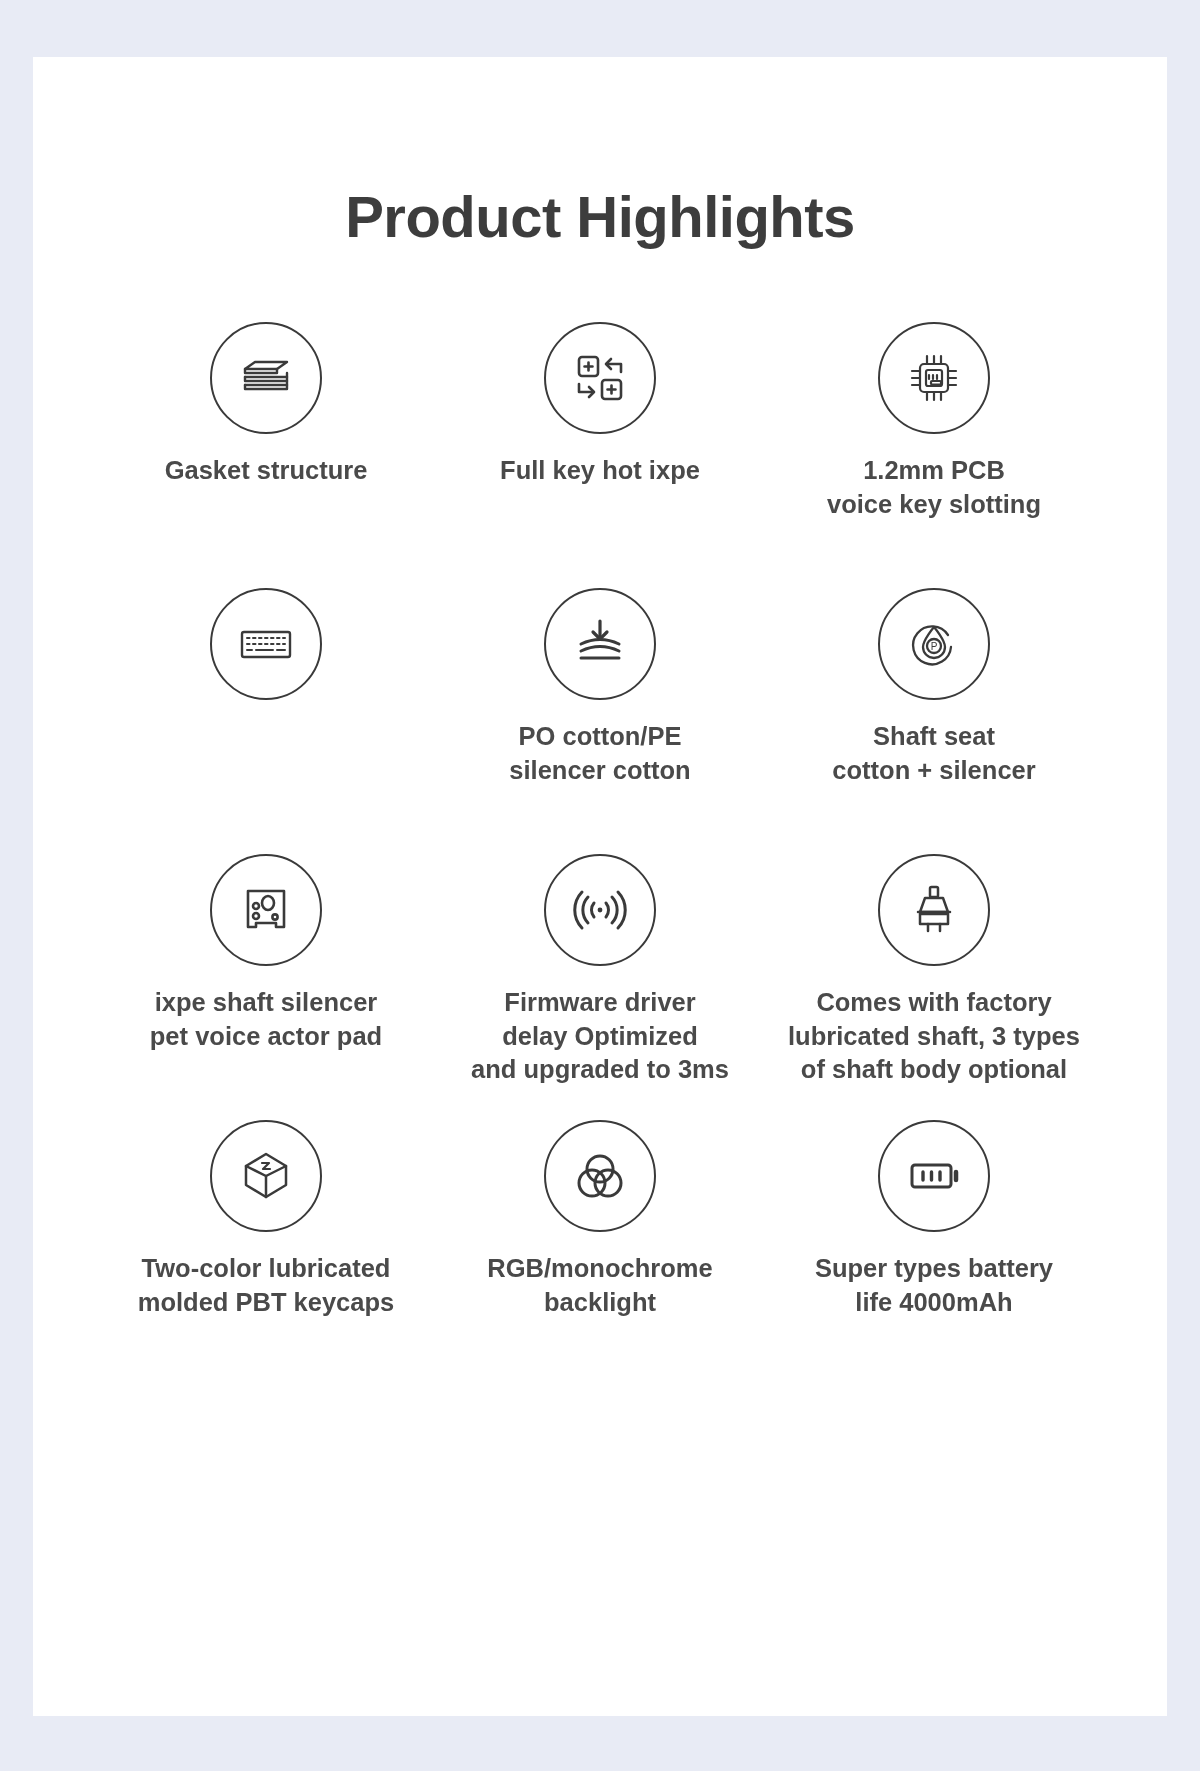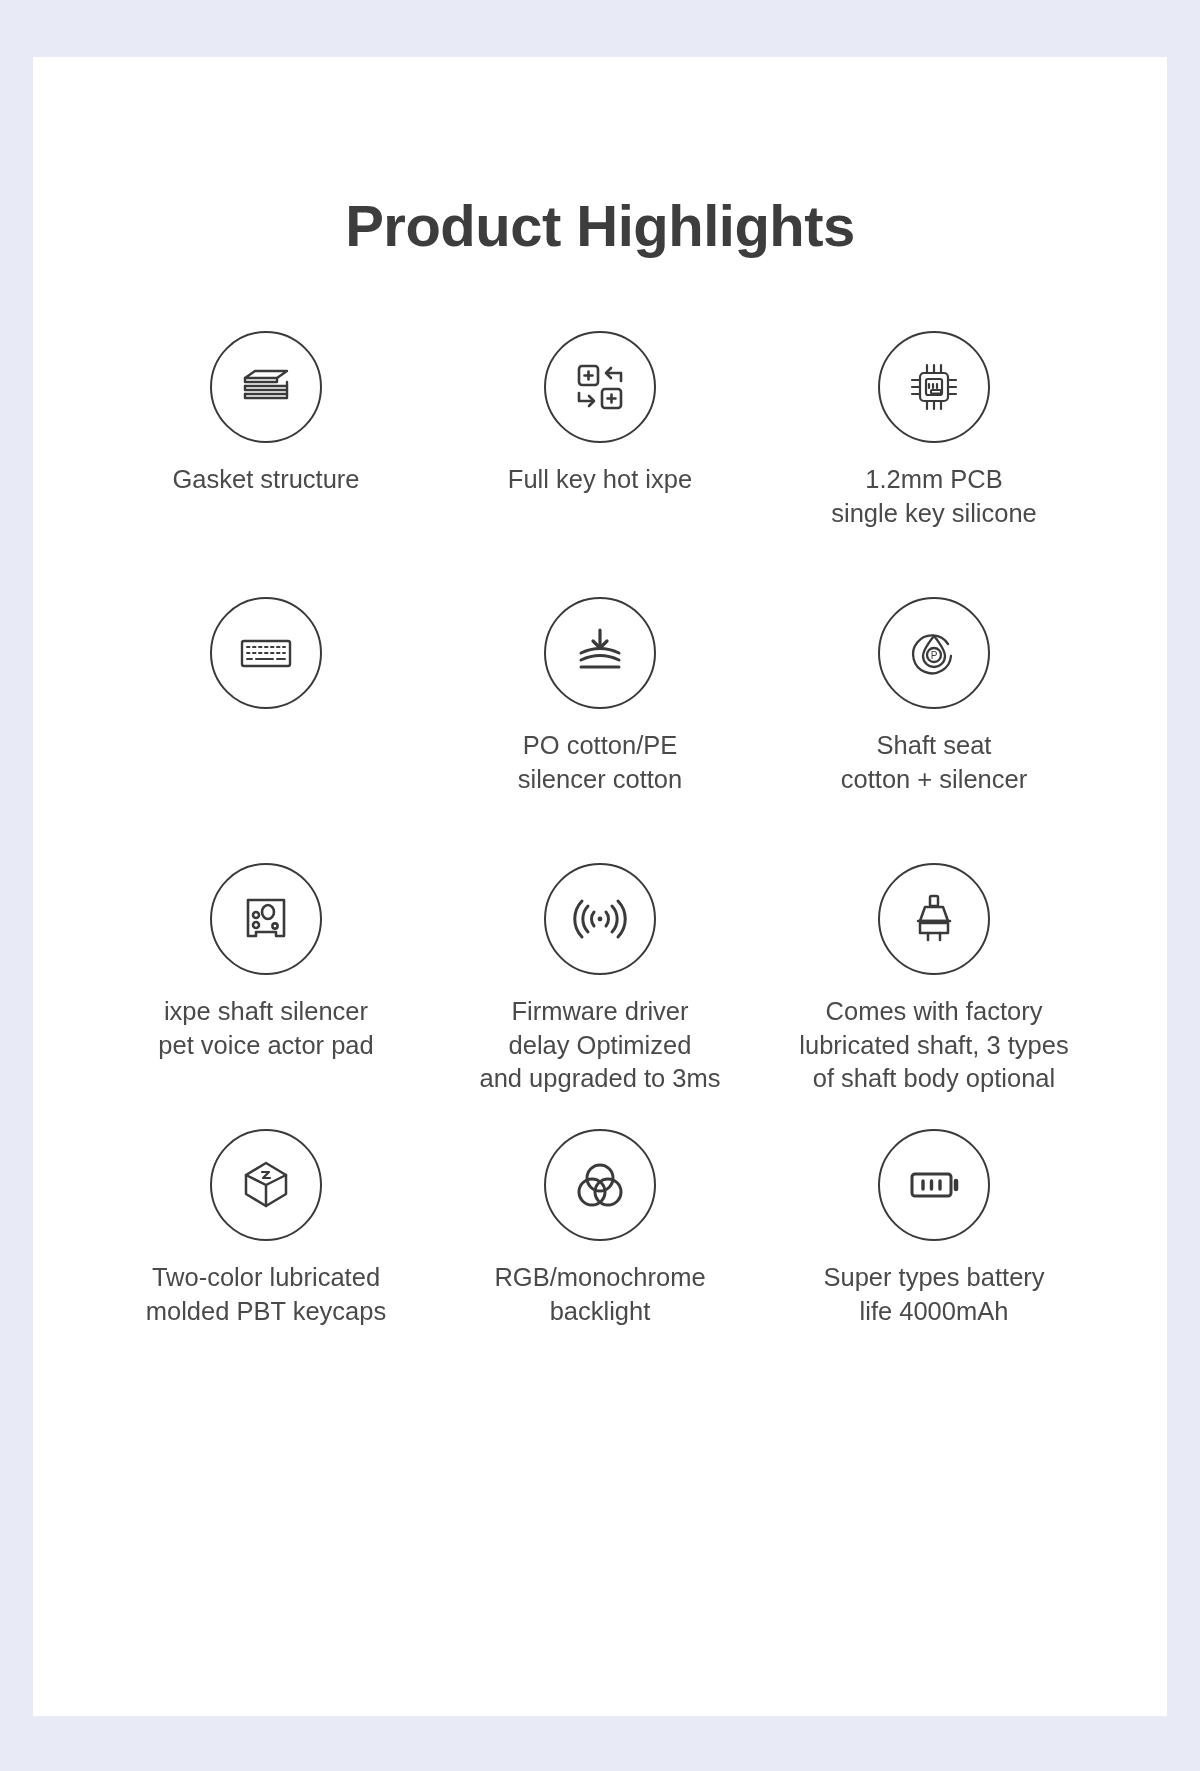--- a/index.html
+++ b/index.html
@@ -20,21 +20,21 @@
     width: 1134px;
     height: 1659px;
     background: #ffffff;
   }
   .title {
     text-align: center;
     font-size: 58px;
     font-weight: bold;
     color: #3d3d3d;
     letter-spacing: -0.5px;
-    margin: 18px;
+    margin: 9px;
     padding-top: 122px;
     line-height: 1;
   }
   .grid {
     margin-top: 76px;
     display: grid;
     grid-template-columns: repeat(3, 1fr);
     row-gap: 0px;
     padding: 0 66px;
   }
@@ -57,20 +57,21 @@
   .icon-circle svg {
     display: block;
   }
   .cell-label {
     margin-top: 20px;
     text-align: center;
     font-size: 25.5px;
     line-height: 1.32;
     color: #4a4a4a;
     white-space: pre-line;
+    font-weight: bold;
   }
 </style>
 </head>
 <body>
 
 <div class="page">
 
   <h1 class="title">Product Highlights</h1>
 
   <div class="grid">
@@ -112,21 +113,21 @@
           <rect x="23" y="23" width="16" height="16" rx="2"></rect>
           <path d="M26 28 L26 32 M30 28 L30 32 M34 28 L34 32"></path>
           <rect x="28" y="34" width="10" height="3.5" rx="1"></rect>
           <path d="M24 17 L24 9 M31 17 L31 9 M38 17 L38 9"></path>
           <path d="M24 45 L24 53 M31 45 L31 53 M38 45 L38 53"></path>
           <path d="M17 24 L9 24 M17 31 L9 31 M17 38 L9 38"></path>
           <path d="M45 24 L53 24 M45 31 L53 31 M45 38 L53 38"></path>
         </svg>
       </div>
       <div class="cell-label">1.2mm PCB
-single key silicone</div>
+voice key slotting</div>
     </div>
 
     <div class="cell">
       <div class="icon-circle">
         <svg width="62" height="62" viewBox="0 0 62 62" fill="none" stroke="#3a3a3a" stroke-width="2.4" stroke-linejoin="round" stroke-linecap="round">
           <rect x="7" y="19" width="48" height="25" rx="2"></rect>
           <g stroke-width="2">
             <path d="M12 25 L14.5 25 M18 25 L20.5 25 M24 25 L26.5 25 M30 25 L32.5 25 M36 25 L38.5 25 M42 25 L44.5 25 M48 25 L50 25"></path>
             <path d="M12 31 L14.5 31 M18 31 L20.5 31 M24 31 L26.5 31 M30 31 L32.5 31 M36 31 L38.5 31 M42 31 L44.5 31 M48 31 L50 31"></path>
             <path d="M12 37 L17 37 M21 37 L38 37 M42 37 L50 37"></path>

